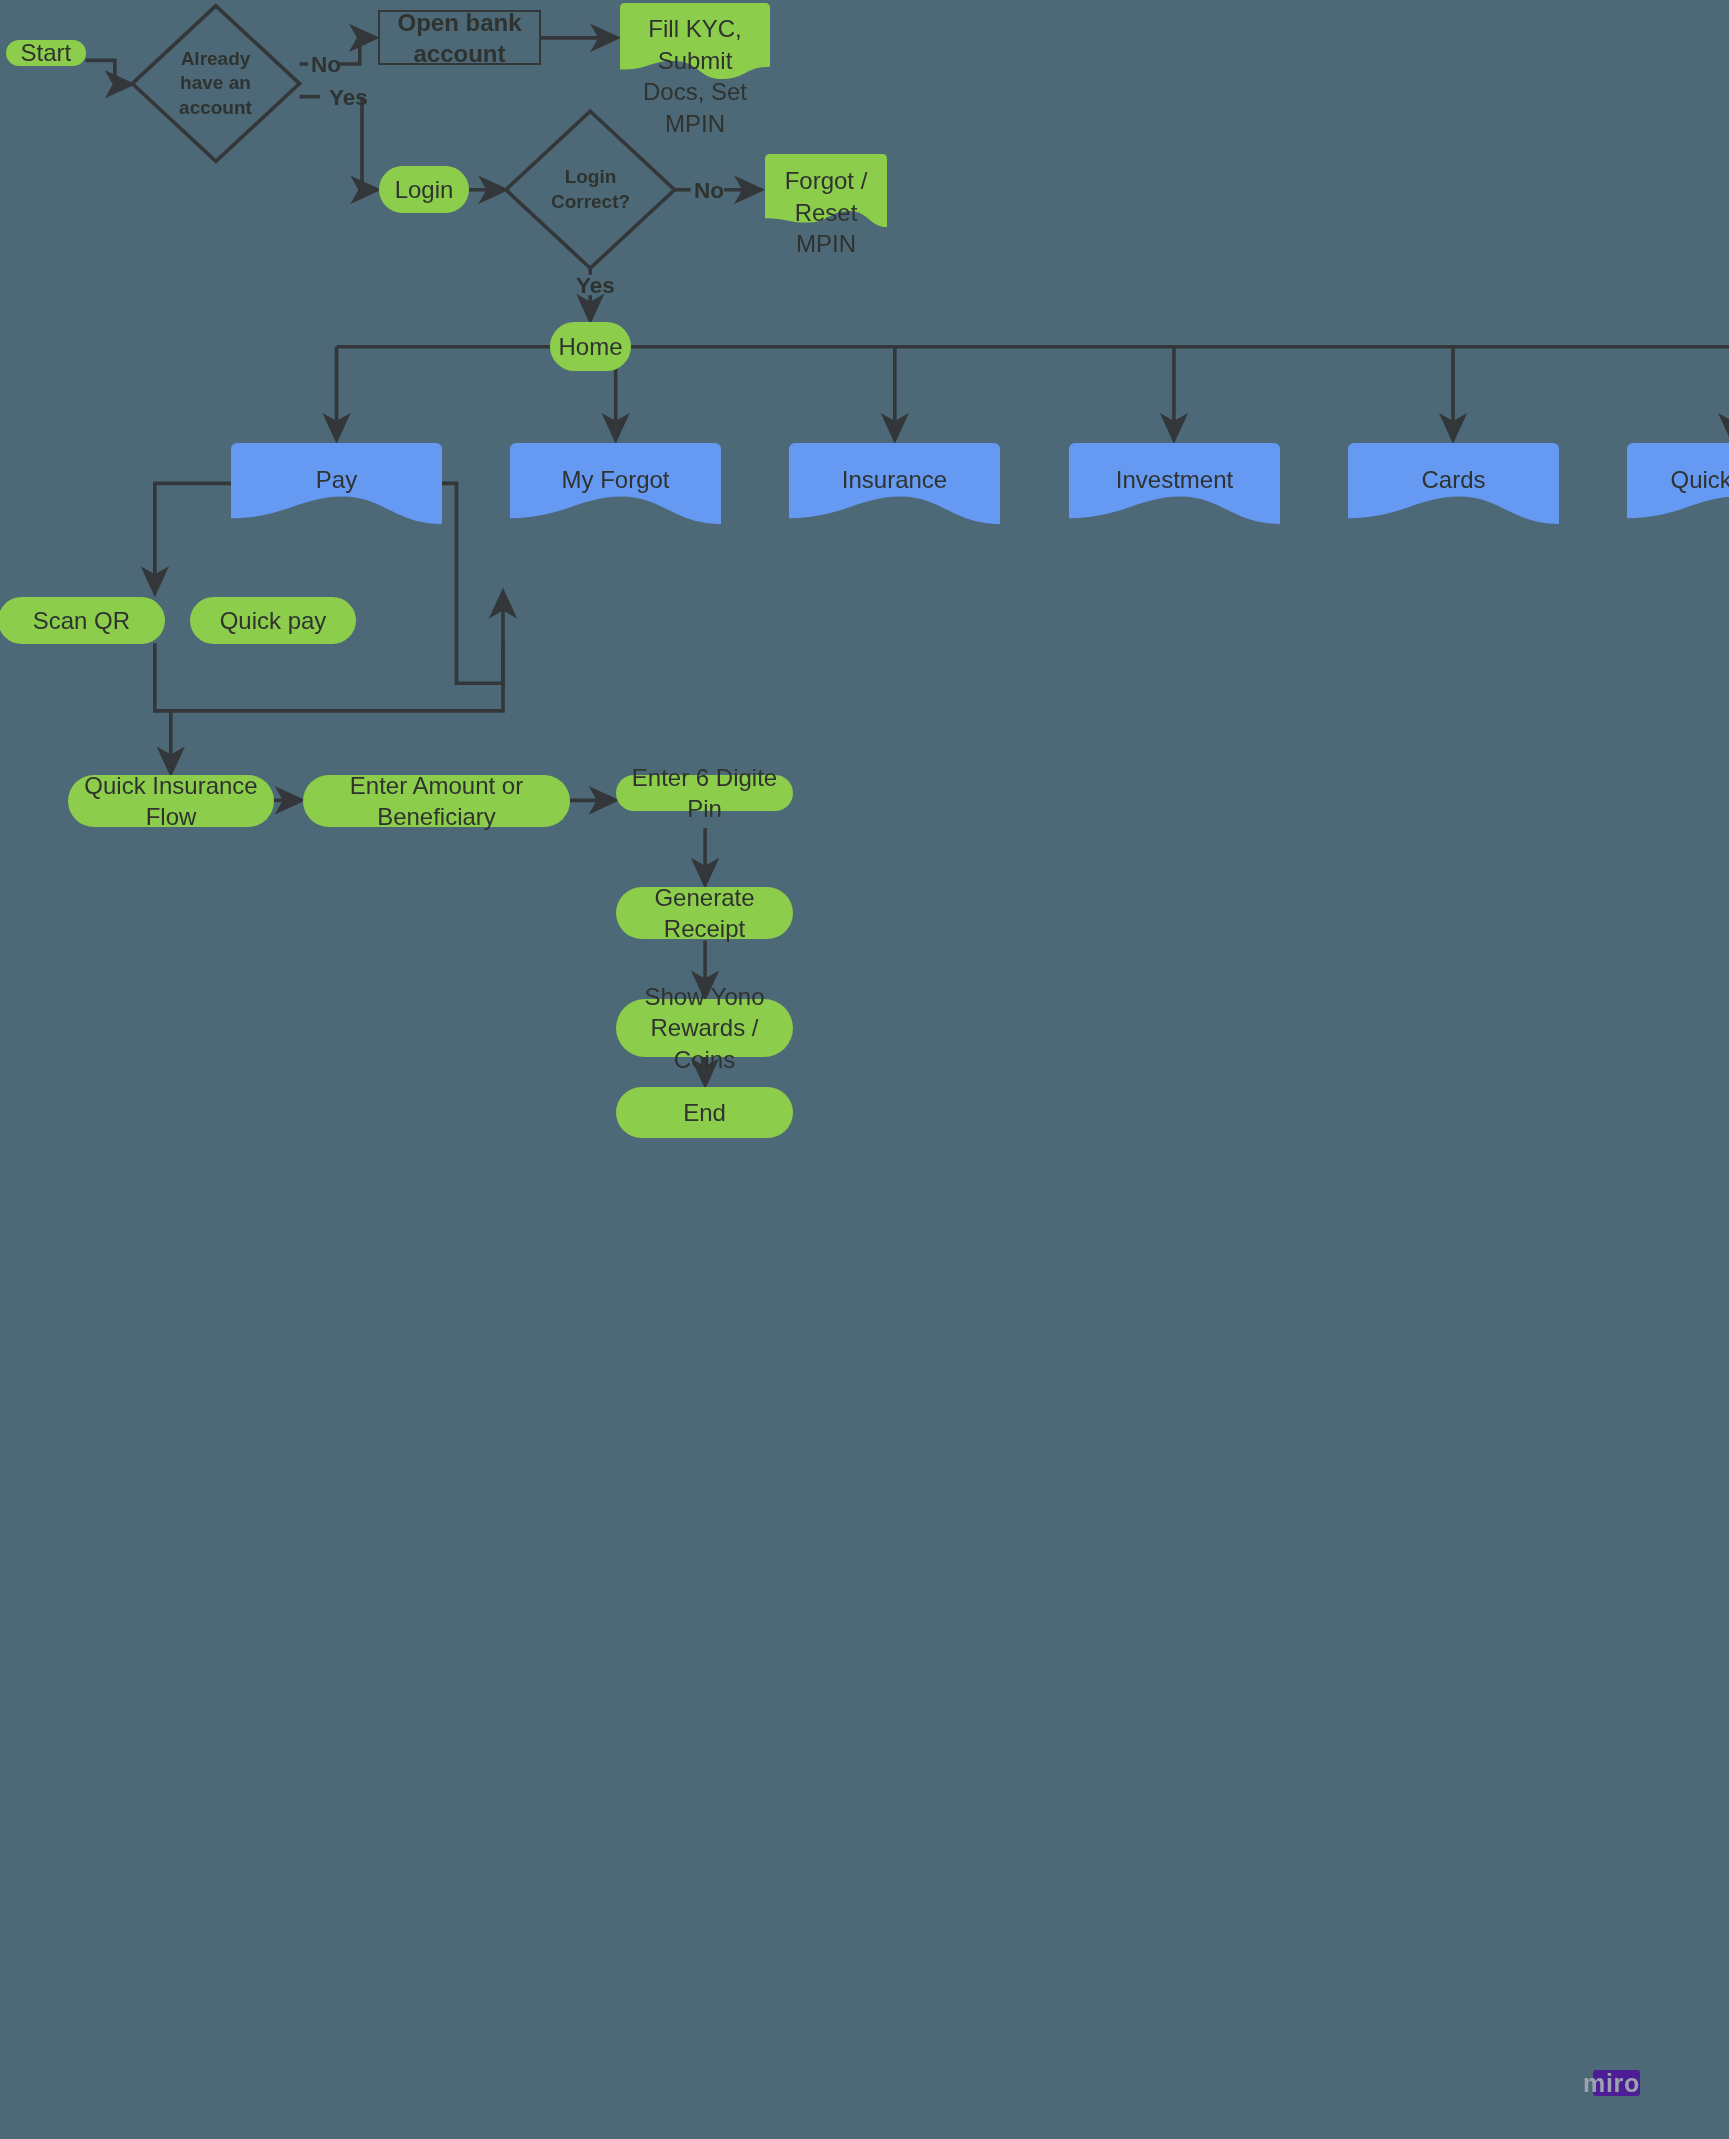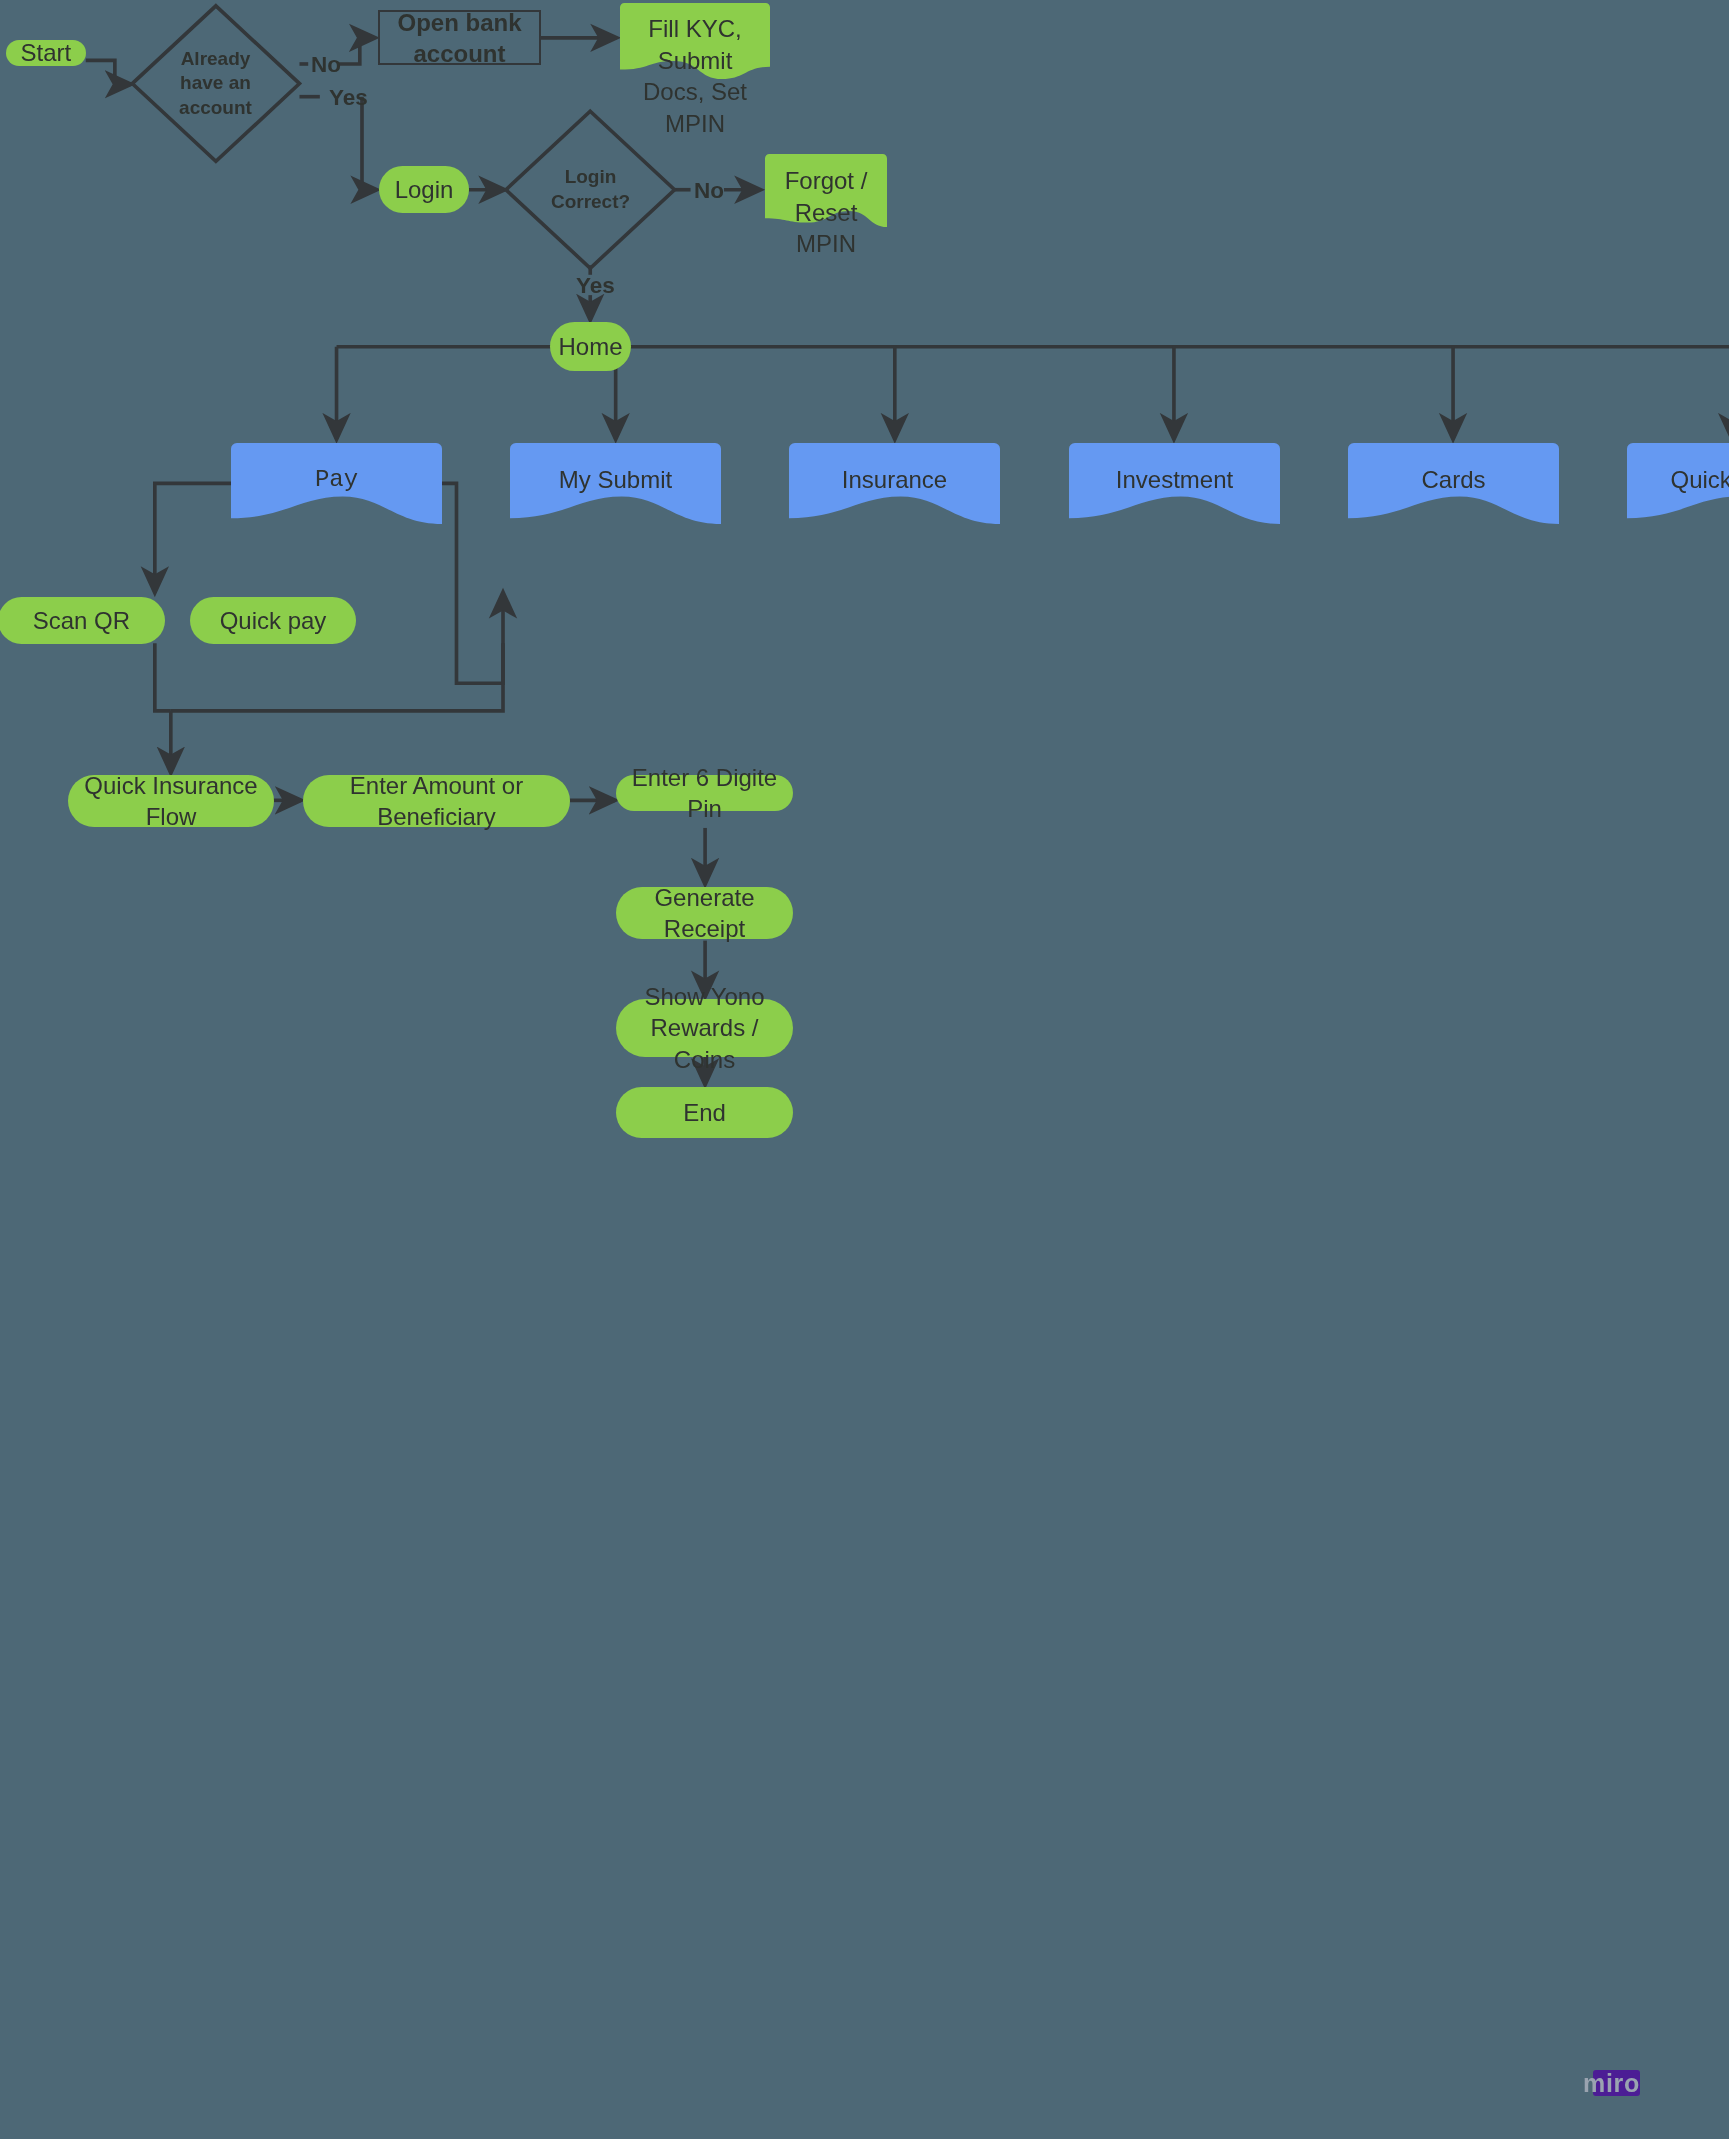--- a/index.html
+++ b/index.html
@@ -144,24 +144,24 @@
 Reset MPIN</span>
   </div>
 
   <div class="node pill" style="left:550px;top:322px;width:81px;height:49px;">
     <span class="lbl">Home</span>
   </div>
 
   <div id="branches">
       <div class="doc" style="left: 231px; top: 443px; width: 211px; height: 81px;"><svg width="211" height="81" viewBox="0 0 290 112" preserveAspectRatio="none">
           <path d="M8,0 H282 a8,8 0 0 1 8,8 V112 C226.20000000000002,112 208.79999999999998,74 153.70000000000002,74 C95.7,74 72.5,104 0,104 V8 a8,8 0 0 1 8,-8 Z" fill="#6599f2"></path>
-        </svg><span class="lbl" style="top:21px;font-family:Liberation Mono, monospace;">Pay</span></div>
+        </svg><span class="lbl" style="top:21px;">Pay</span></div>
       <div class="doc" style="left: 510px; top: 443px; width: 211px; height: 81px;"><svg width="211" height="81" viewBox="0 0 290 112" preserveAspectRatio="none">
           <path d="M8,0 H282 a8,8 0 0 1 8,8 V112 C226.20000000000002,112 208.79999999999998,74 153.70000000000002,74 C95.7,74 72.5,104 0,104 V8 a8,8 0 0 1 8,-8 Z" fill="#6599f2"></path>
-        </svg><span class="lbl" style="top:21px;">My Submit</span></div>
+        </svg><span class="lbl" style="top:21px;">My Forgot</span></div>
       <div class="doc" style="left: 789px; top: 443px; width: 211px; height: 81px;"><svg width="211" height="81" viewBox="0 0 290 112" preserveAspectRatio="none">
           <path d="M8,0 H282 a8,8 0 0 1 8,8 V112 C226.20000000000002,112 208.79999999999998,74 153.70000000000002,74 C95.7,74 72.5,104 0,104 V8 a8,8 0 0 1 8,-8 Z" fill="#6599f2"></path>
         </svg><span class="lbl" style="top:21px;">Insurance</span></div>
       <div class="doc" style="left: 1069px; top: 443px; width: 211px; height: 81px;"><svg width="211" height="81" viewBox="0 0 290 112" preserveAspectRatio="none">
           <path d="M8,0 H282 a8,8 0 0 1 8,8 V112 C226.20000000000002,112 208.79999999999998,74 153.70000000000002,74 C95.7,74 72.5,104 0,104 V8 a8,8 0 0 1 8,-8 Z" fill="#6599f2"></path>
         </svg><span class="lbl" style="top:21px;">Investment</span></div>
       <div class="doc" style="left: 1348px; top: 443px; width: 211px; height: 81px;"><svg width="211" height="81" viewBox="0 0 290 112" preserveAspectRatio="none">
           <path d="M8,0 H282 a8,8 0 0 1 8,8 V112 C226.20000000000002,112 208.79999999999998,74 153.70000000000002,74 C95.7,74 72.5,104 0,104 V8 a8,8 0 0 1 8,-8 Z" fill="#6599f2"></path>
         </svg><span class="lbl" style="top:21px;">Cards</span></div>
       <div class="doc" style="left: 1627px; top: 443px; width: 211px; height: 81px;"><svg width="211" height="81" viewBox="0 0 290 112" preserveAspectRatio="none">

